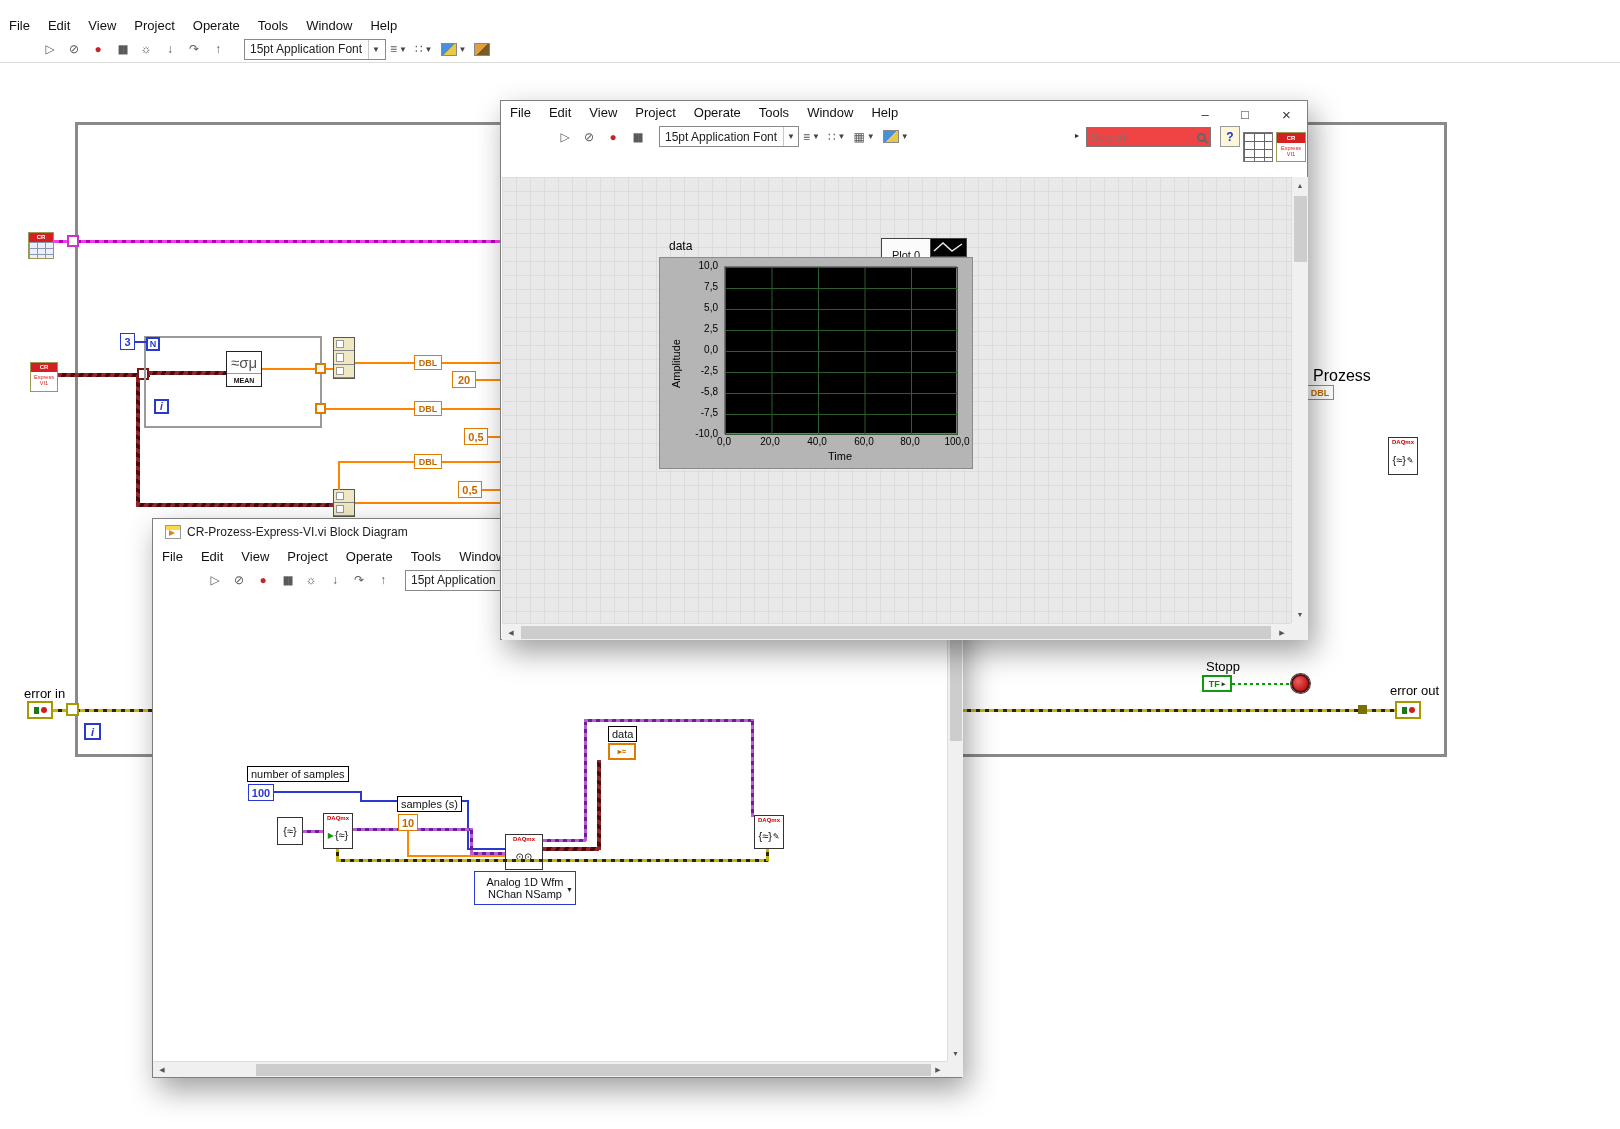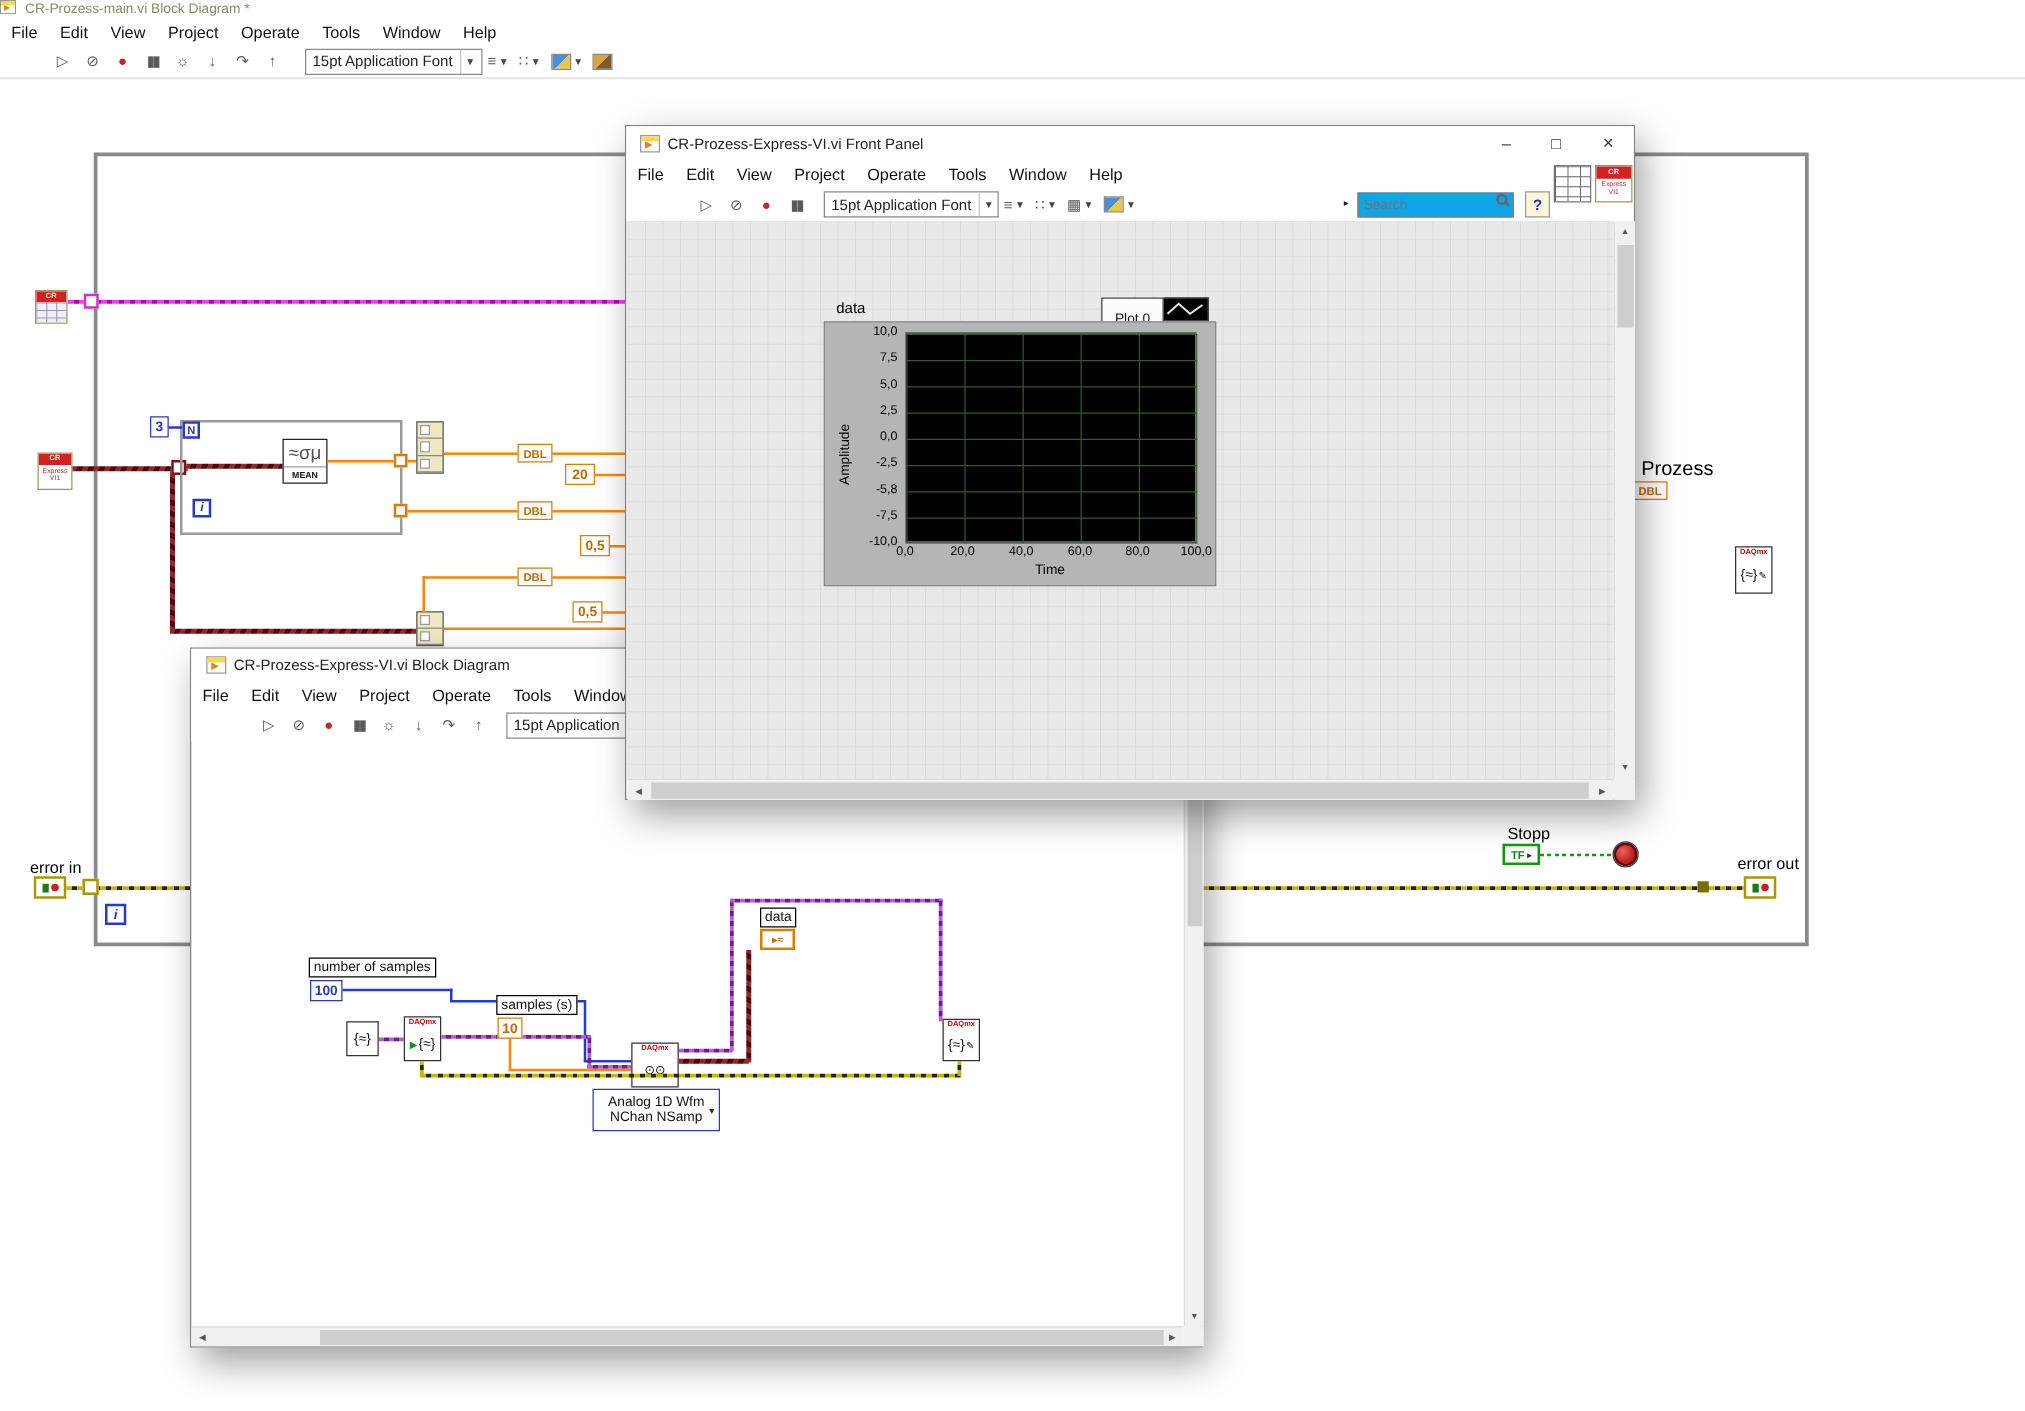--- a/index.html
+++ b/index.html
@@ -66,24 +66,20 @@
 .mag::after{content:"";position:absolute;width:5px;height:2px;background:#666;right:-4px;bottom:-2px;transform:rotate(45deg)}
 .helpbtn{position:absolute;width:20px;height:21px;border:1px solid #999;background:#fdf6d8;color:#1533cc;font-weight:bold;font-size:12px;display:flex;align-items:center;justify-content:center}
 .plainlbl{position:absolute;font-size:12px;color:#000;white-space:nowrap}
 input.search{width:100%;height:100%;border:none;outline:none;font-size:11px;color:#333;background:transparent}
 </style>
 </head>
 <body>
 
 <div id="stage">
 
-  <div class="abs" style="left:0;top:0;width:600px;height:14px;display:flex;align-items:center">
-    <span class="viicon" style="transform:scale(.8);transform-origin:left top"></span>
-    <span style="font-size:11px;color:#8a8a66;margin-left:4px">CR-Prozess-main.vi Block Diagram *</span>
-  </div>
 
   <div class="abs menu" style="left:0;top:15px;width:560px;height:21px">
     <span>File</span>
     <span>Edit</span>
     <span>View</span>
     <span>Project</span>
     <span>Operate</span>
     <span>Tools</span>
     <span>Window</span>
     <span>Help</span>
@@ -308,24 +304,20 @@
     </div>
     <div class="sb" style="left:794px;top:74px;width:16px;height:468px;border-left:1px solid #dcdcdc">
       <span class="arr" style="left:1px;top:2px;width:13px;height:12px">▲</span>
       <div class="thumb" style="left:2px;top:18px;width:12px;height:130px"></div>
       <span class="arr" style="left:1px;bottom:2px;width:13px;height:12px">▼</span>
     </div>
     <div class="abs" style="left:794px;top:542px;width:16px;height:16px;background:#f0f0f0"></div>
   </div>
 
   <div class="win" style="left:500px;top:100px;width:808px;height:540px">
-    <div class="titlebar" style="height:27px;padding-left:11px">
-      <span class="viicon"></span>
-      <span style="margin-left:6px">CR-Prozess-Express-VI.vi Front Panel</span>
-    </div>
     <div class="winctl" style="left:684px;width:40px">–</div>
     <div class="winctl" style="left:724px;width:40px">□</div>
     <div class="winctl" style="left:764px;width:43px;font-size:15px">×</div>
 
     <div class="menu" style="height:22px">
       <span>File</span>
       <span>Edit</span>
       <span>View</span>
       <span>Project</span>
       <span>Operate</span>
@@ -353,21 +345,21 @@
       </div>
       <div class="ddgrp">
         <span>▦</span>
         <span class="dda">▼</span>
       </div>
       <div class="ddgrp">
         <span class="ci1"></span>
         <span class="dda">▼</span>
       </div>
       <span style="position:absolute;left:574px;top:8px;font-size:8px;color:#222">▸</span>
-      <div style="position:absolute;left:585px;top:4px;width:125px;height:20px;border:1px solid #7a7a7a;background:#0ea5e9;display:flex;padding:0 4px">
+      <div style="position:absolute;left:585px;top:4px;width:125px;height:20px;border:1px solid #7a7a7a;background:#ef4444;display:flex;align-items:center;padding:0 4px">
         <input class="search" placeholder="Search" style="">
         <span class="mag"></span>
       </div>
       <div class="helpbtn" style="left:719px;top:3px">?</div>
     </div>
 
     <div class="abs" style="left:742px;top:31px;width:30px;height:30px;border:1px solid #777;background:#fff;background-image:linear-gradient(#666 1px,transparent 1px),linear-gradient(90deg,#666 1px,transparent 1px);background-size:10px 8px"></div>
     <div class="cricon" style="left:775px;top:31px;width:30px;height:30px;position:absolute">
       <div class="crhdr" style="height:10px;line-height:10px">CR</div>
       <div class="crsub">Express VI1</div>

